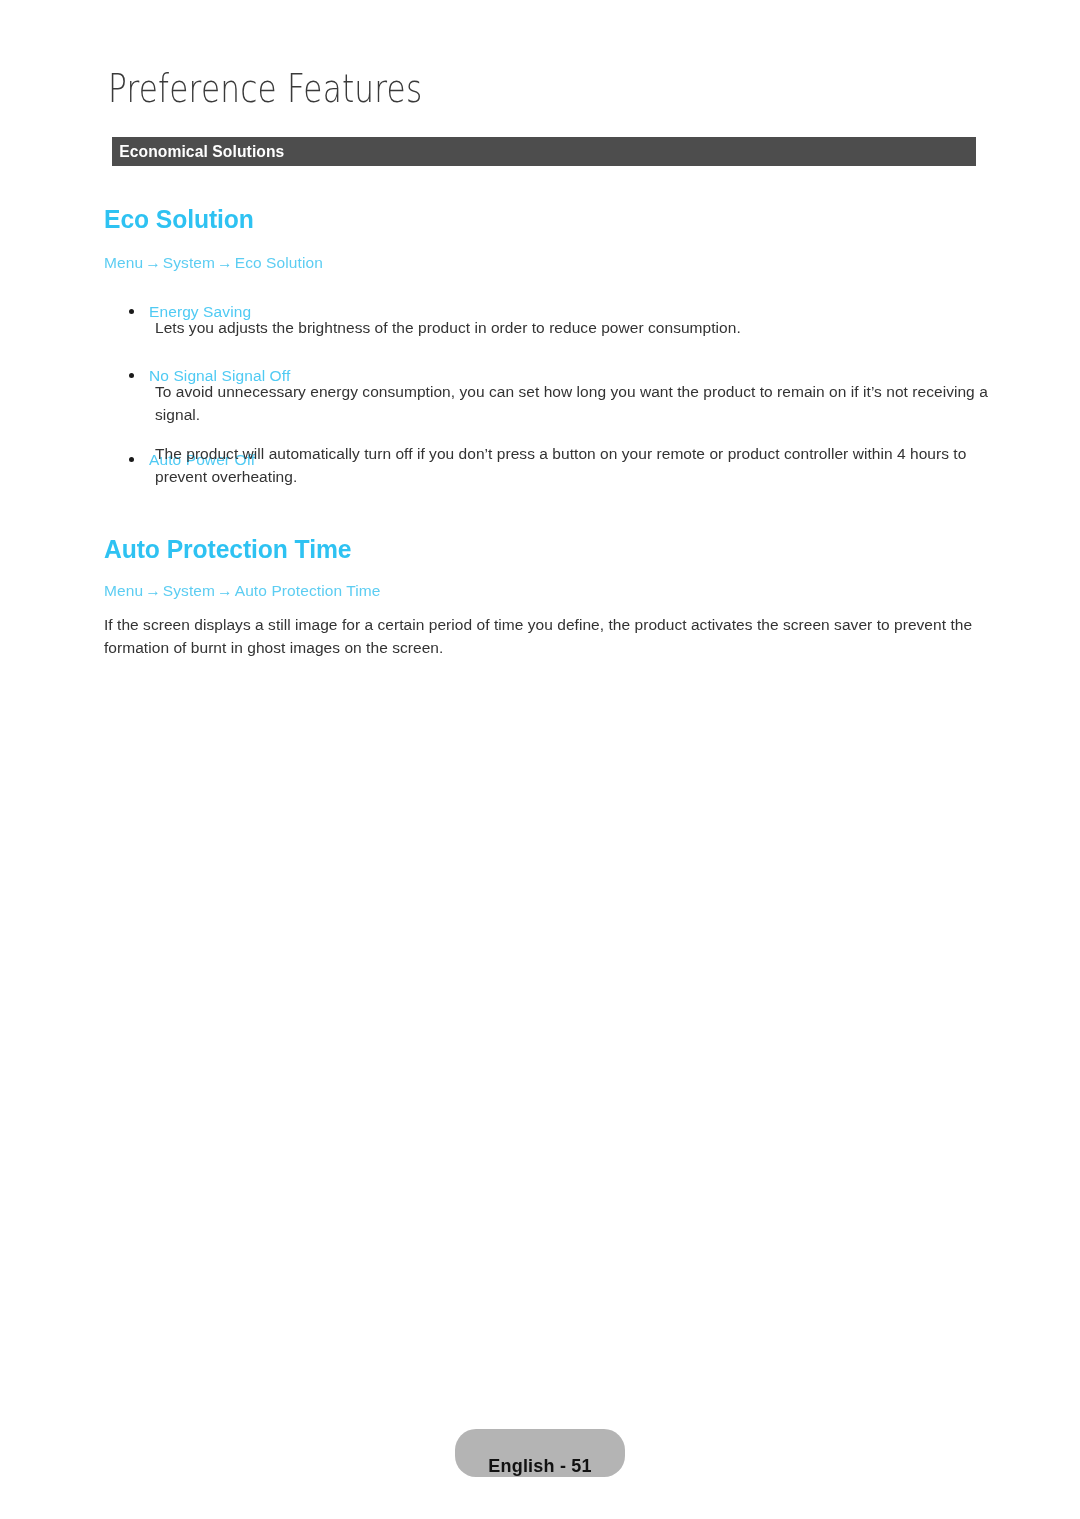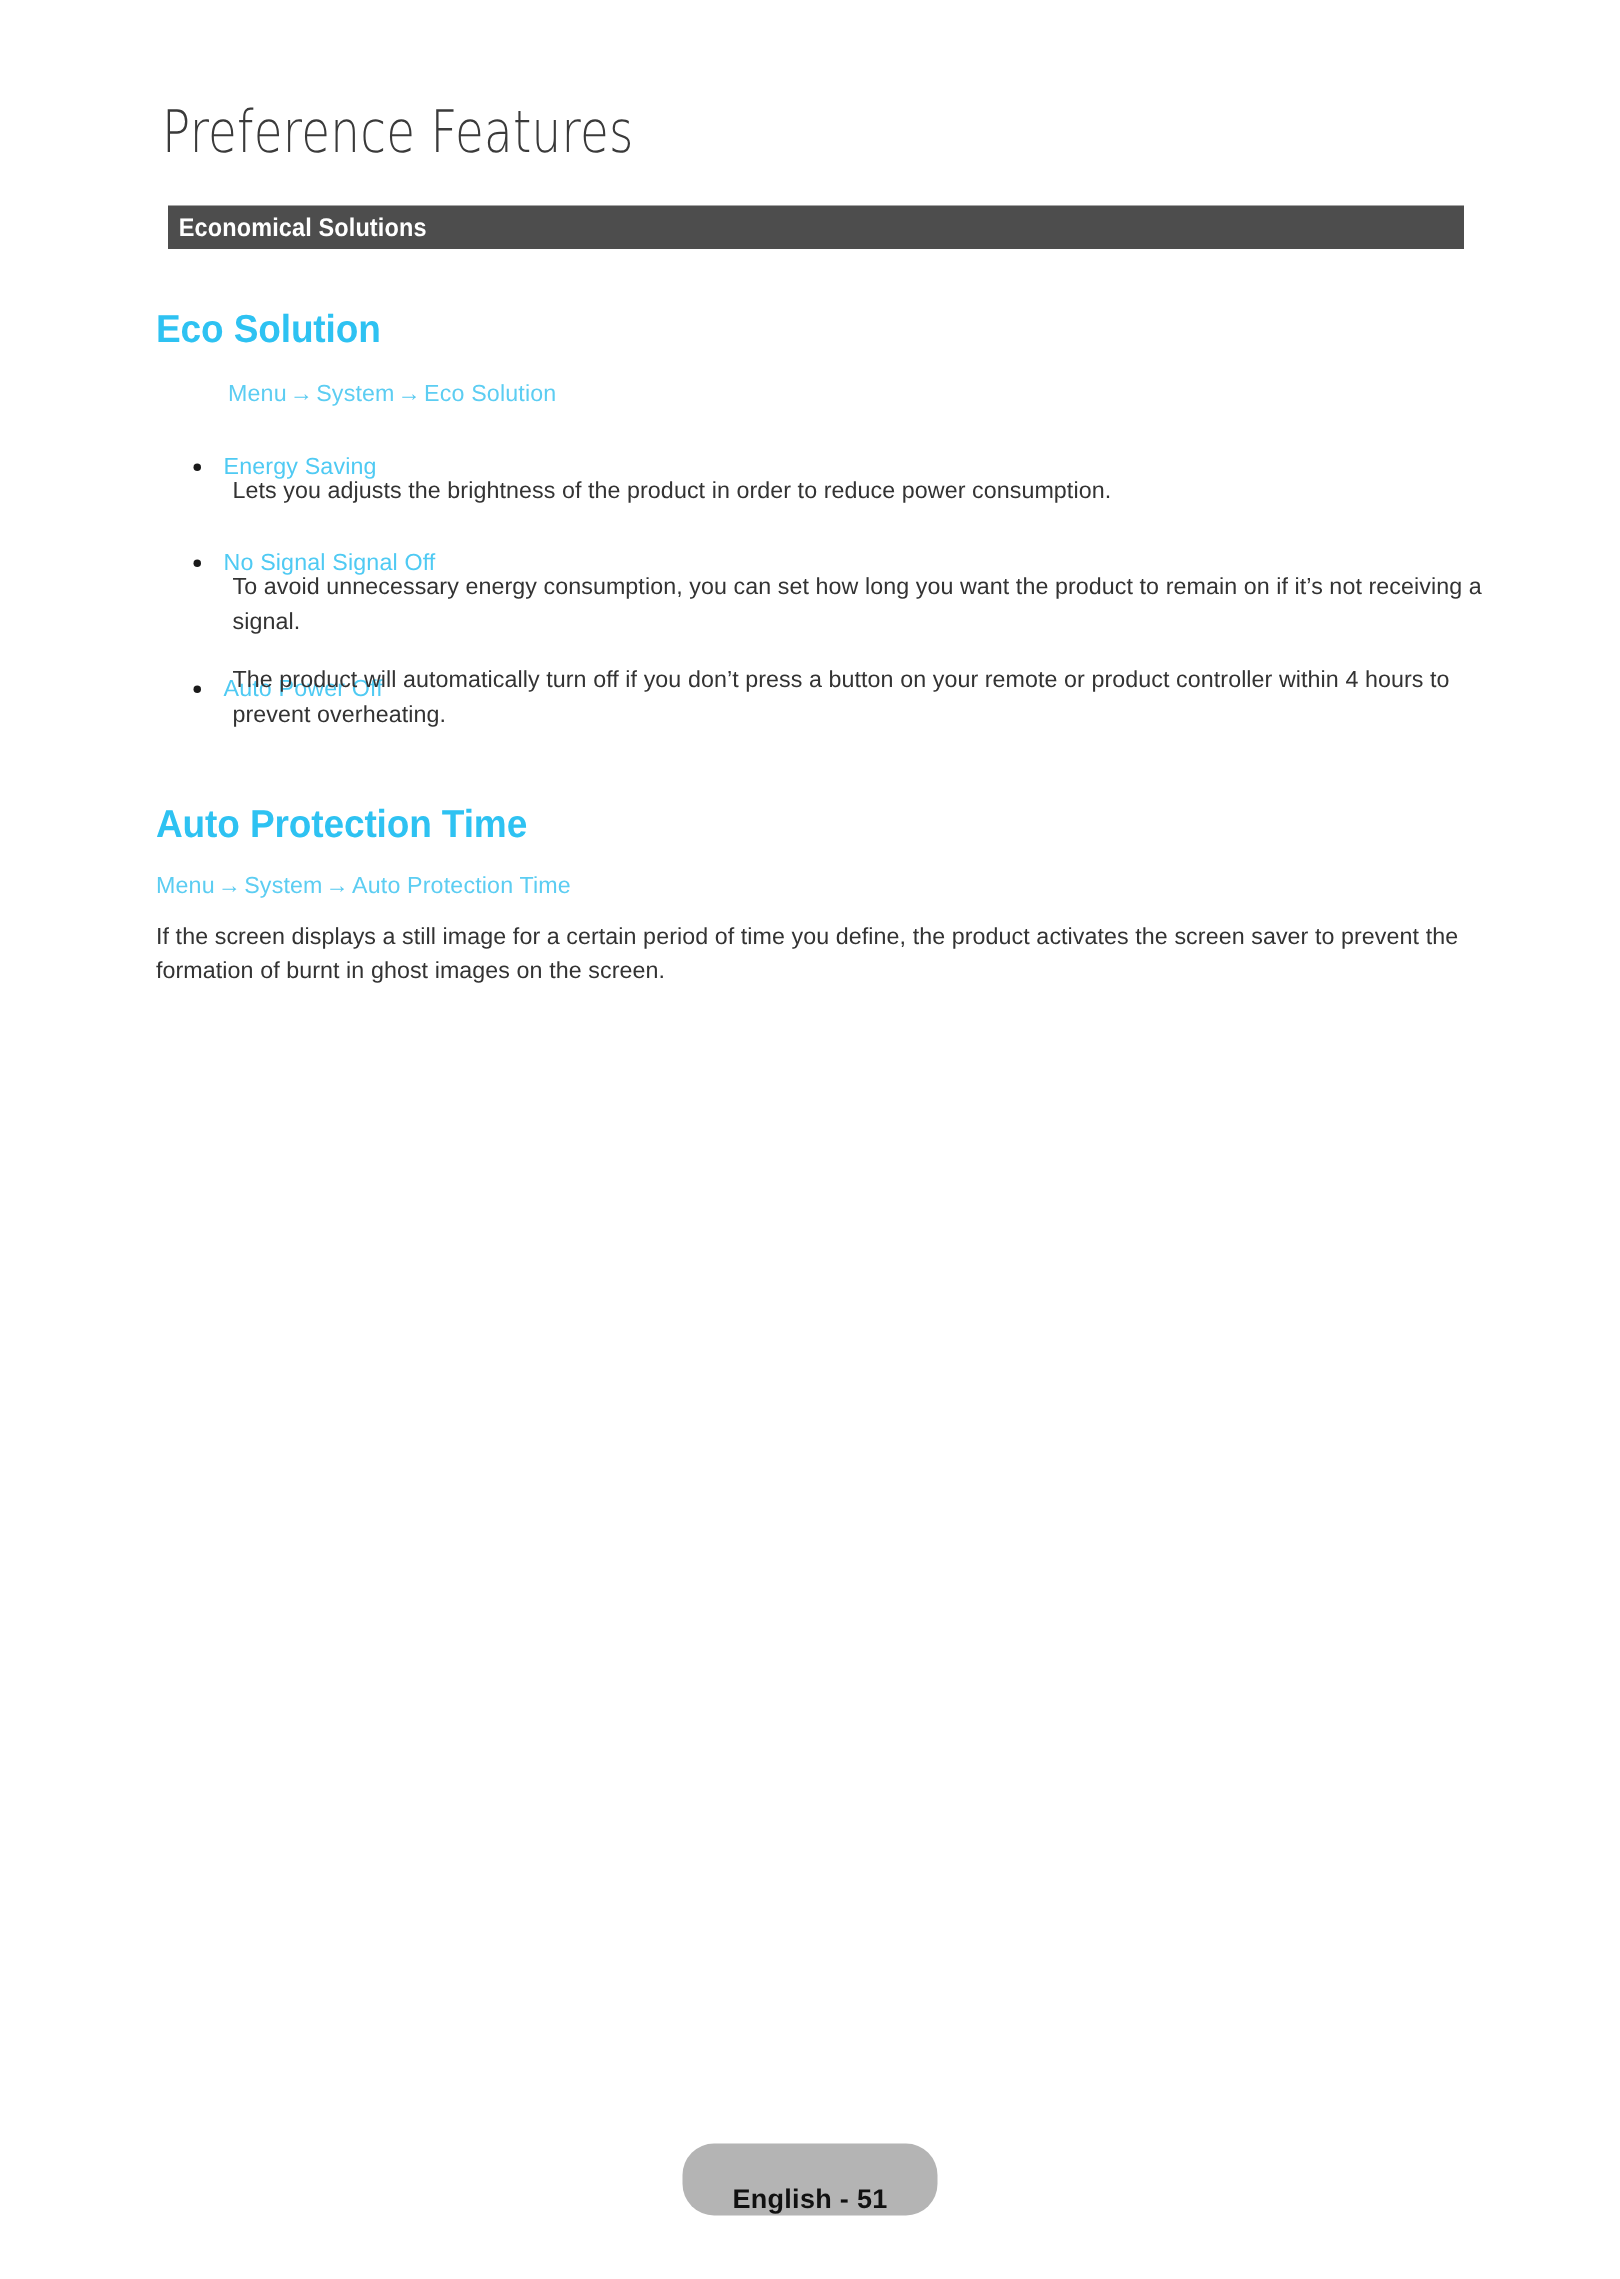--- a/index.html
+++ b/index.html
@@ -163,21 +163,21 @@
   <div class="section-banner">
     <span class="section-banner-label">Economical Solutions</span>
   </div>
 
   <div class="content">
 
     <div class="block" style="top:204px;">
       <h2 class="sec-head">Eco Solution</h2>
     </div>
 
-    <div class="block" style="top:253px;margin-left:48px;">
+    <div class="block" style="top:253px;">
       <div class="breadcrumb">
         <span>Menu</span><span class="arrow">→</span><span>System</span><span class="arrow">→</span><span>Eco Solution</span>
       </div>
     </div>
 
     <div class="block" style="top:285px;">
       <ul class="bullets">
         <li class="bullet-item">Energy Saving</li>
       </ul>
     </div>

